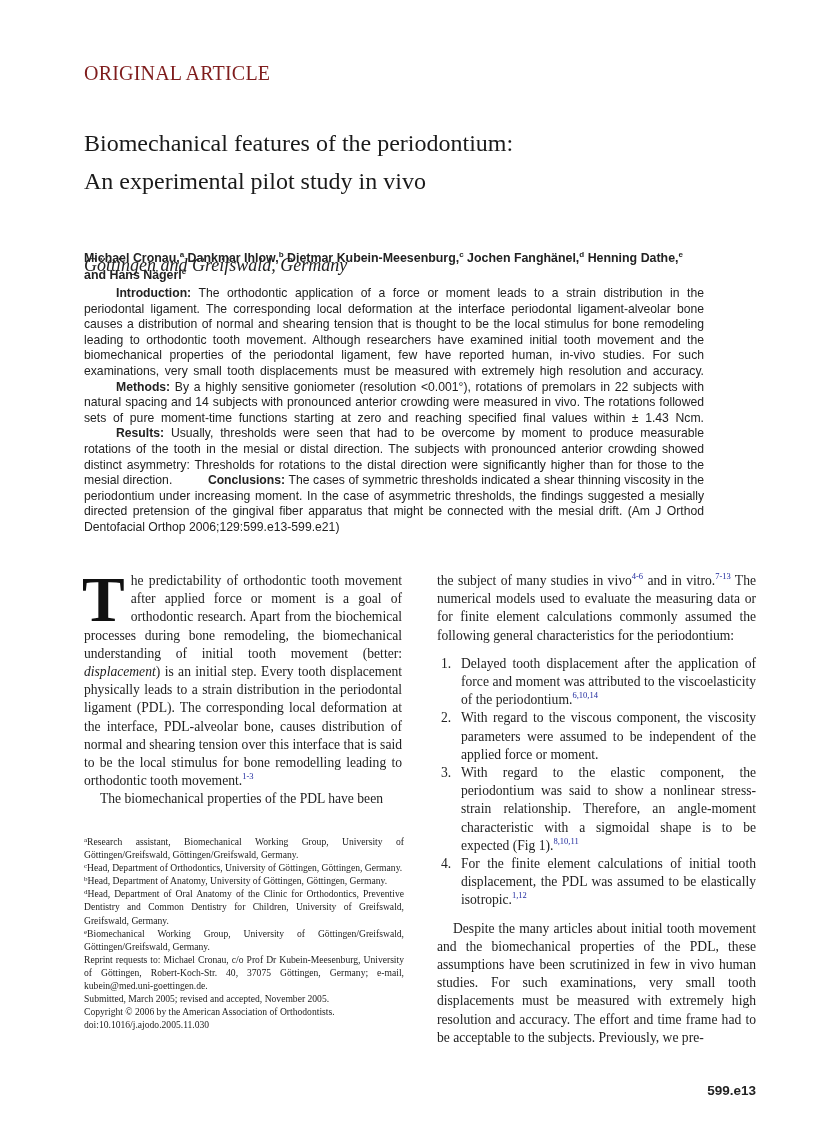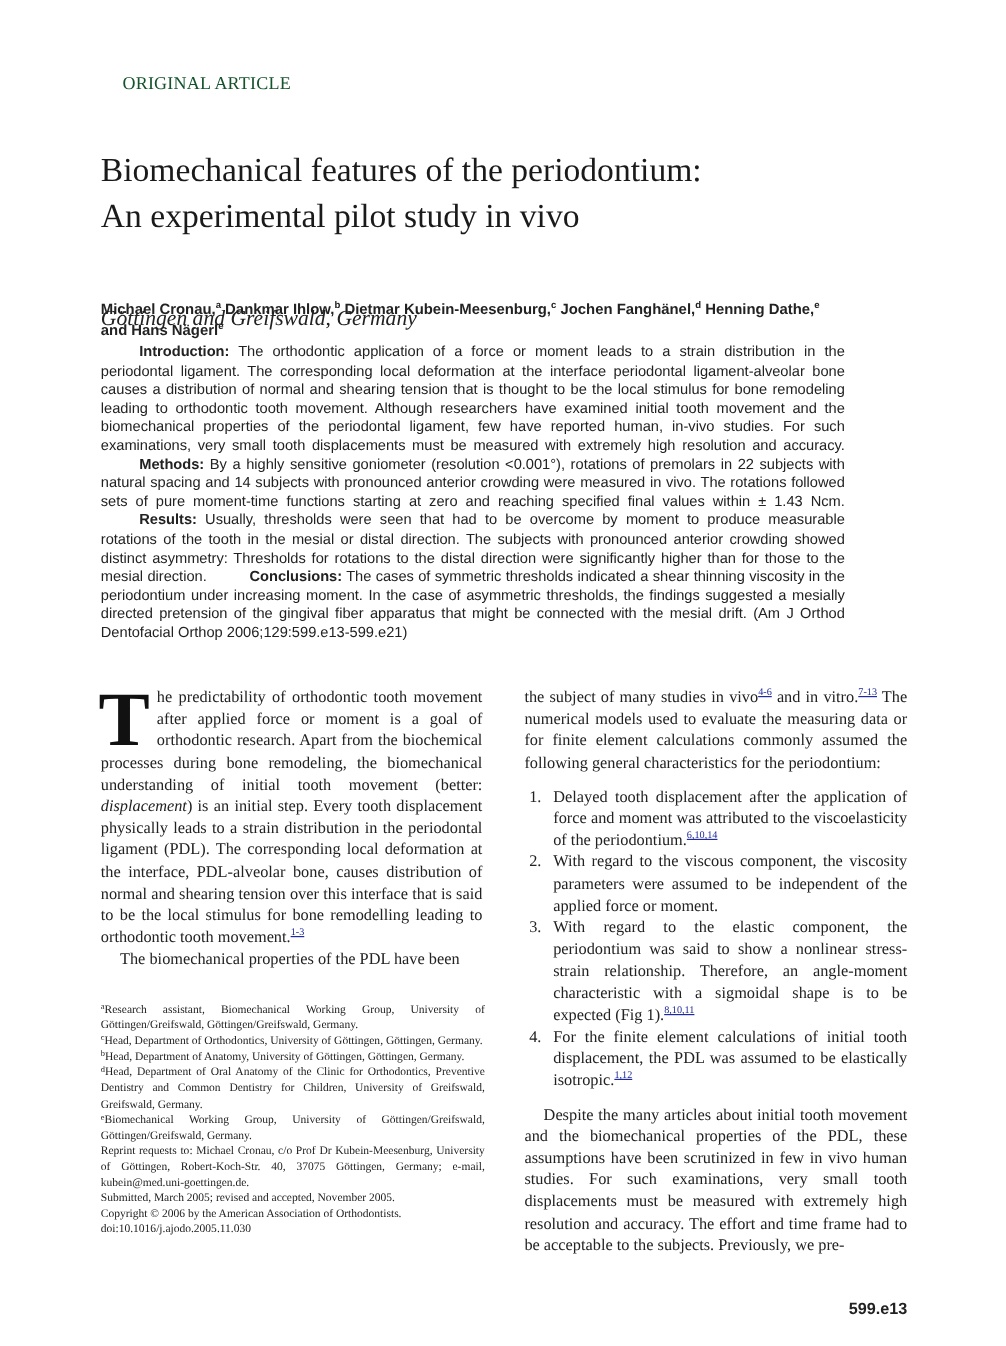--- a/index.html
+++ b/index.html
@@ -1,30 +1,30 @@
 <!DOCTYPE html>
 <html><head>
 <meta charset="utf-8">
 <style>
   html, body { margin: 0; padding: 0; background: #ffffff; }
   body { width: 838px; height: 1122px; position: relative; overflow: hidden; color: #1a1a1a; }
   .page { position: absolute; left: 84px; top: 0; width: 672px; }
-  .section-label { position: absolute; left: 18px; top: 62px; font-family: "Liberation Serif", serif; font-size: 15px; letter-spacing: 0.2px; color: #14532d; }
-  .title { position: absolute; left: 0; top: 124px; width: 680px; font-family: "Liberation Serif", serif; font-size: 28px; line-height: 38px; color: #1a1a1a; font-weight: normal; margin: 0; }
+  .section-label { position: absolute; left: 0; top: 62px; font-family: "Liberation Serif", serif; font-size: 20px; letter-spacing: 0.2px; color: #7f1d1d; }
+  .title { position: absolute; left: 0; top: 124px; width: 680px; font-family: "Liberation Serif", serif; font-size: 24px; line-height: 38px; color: #1a1a1a; font-weight: normal; margin: 0; }
   .authors { position: absolute; left: 0; top: 218px; width: 672px; font-family: "Liberation Sans", sans-serif; font-size: 12.4px; font-weight: bold; line-height: 17px; color: #222; margin-top: 32px; }
   .authors sup { font-size: 8px; font-weight: bold; vertical-align: 5px; line-height: 0; }
   .location { position: absolute; left: 0; top: 255px; font-family: "Liberation Serif", serif; font-style: italic; font-size: 18px; color: #222; }
   .abstract { position: absolute; left: 0; top: 286px; width: 620px; font-family: "Liberation Sans", sans-serif; font-size: 12.2px; line-height: 15.6px; text-align: justify; color: #222; }
   .abstract b { font-weight: bold; padding-left: 32px; }
   .col-left { position: absolute; left: 0; top: 572px; width: 318px; font-family: "Liberation Serif", serif; font-size: 13.6px; line-height: 18.2px; text-align: justify; color: #222; }
   .col-right { position: absolute; left: 353px; top: 572px; width: 319px; font-family: "Liberation Serif", serif; font-size: 13.6px; line-height: 18.2px; text-align: justify; color: #222; }
   .dropcap { float: left; font-family: "Liberation Serif", serif; font-size: 64px; line-height: 50px; margin: 3px 6px 0 -2px; font-weight: bold; color: #111; }
   .para { margin: 0; }
   .indent { text-indent: 16px; }
-  sup.ref { color: #1f2a9e; font-size: 8.5px; vertical-align: 6px; line-height: 0; text-decoration: underline; }
+  sup.ref { color: #1f2a9e; font-size: 8.5px; vertical-align: 6px; line-height: 0; }
   .footnotes { position: absolute; left: 0; top: 816px; width: 320px; font-family: "Liberation Serif", serif; font-size: 9.6px; line-height: 13.1px; text-align: justify; color: #222; margin-top: 19px; }
   .footnotes p { margin: 0; }
   .footnotes sup { font-size: 7px; vertical-align: 3px; line-height: 0; }
   ol.assumptions { list-style: none; margin: 10px 0 10px 0; padding: 0; }
   ol.assumptions li { position: relative; padding-left: 24px; margin: 0; }
   ol.assumptions li .num { position: absolute; left: 4px; top: 0; }
   .page-number { position: absolute; right: 0; top: 1083px; font-family: "Liberation Sans", sans-serif; font-weight: bold; font-size: 13.5px; color: #222; }
 </style>
 </head>
 <body>

